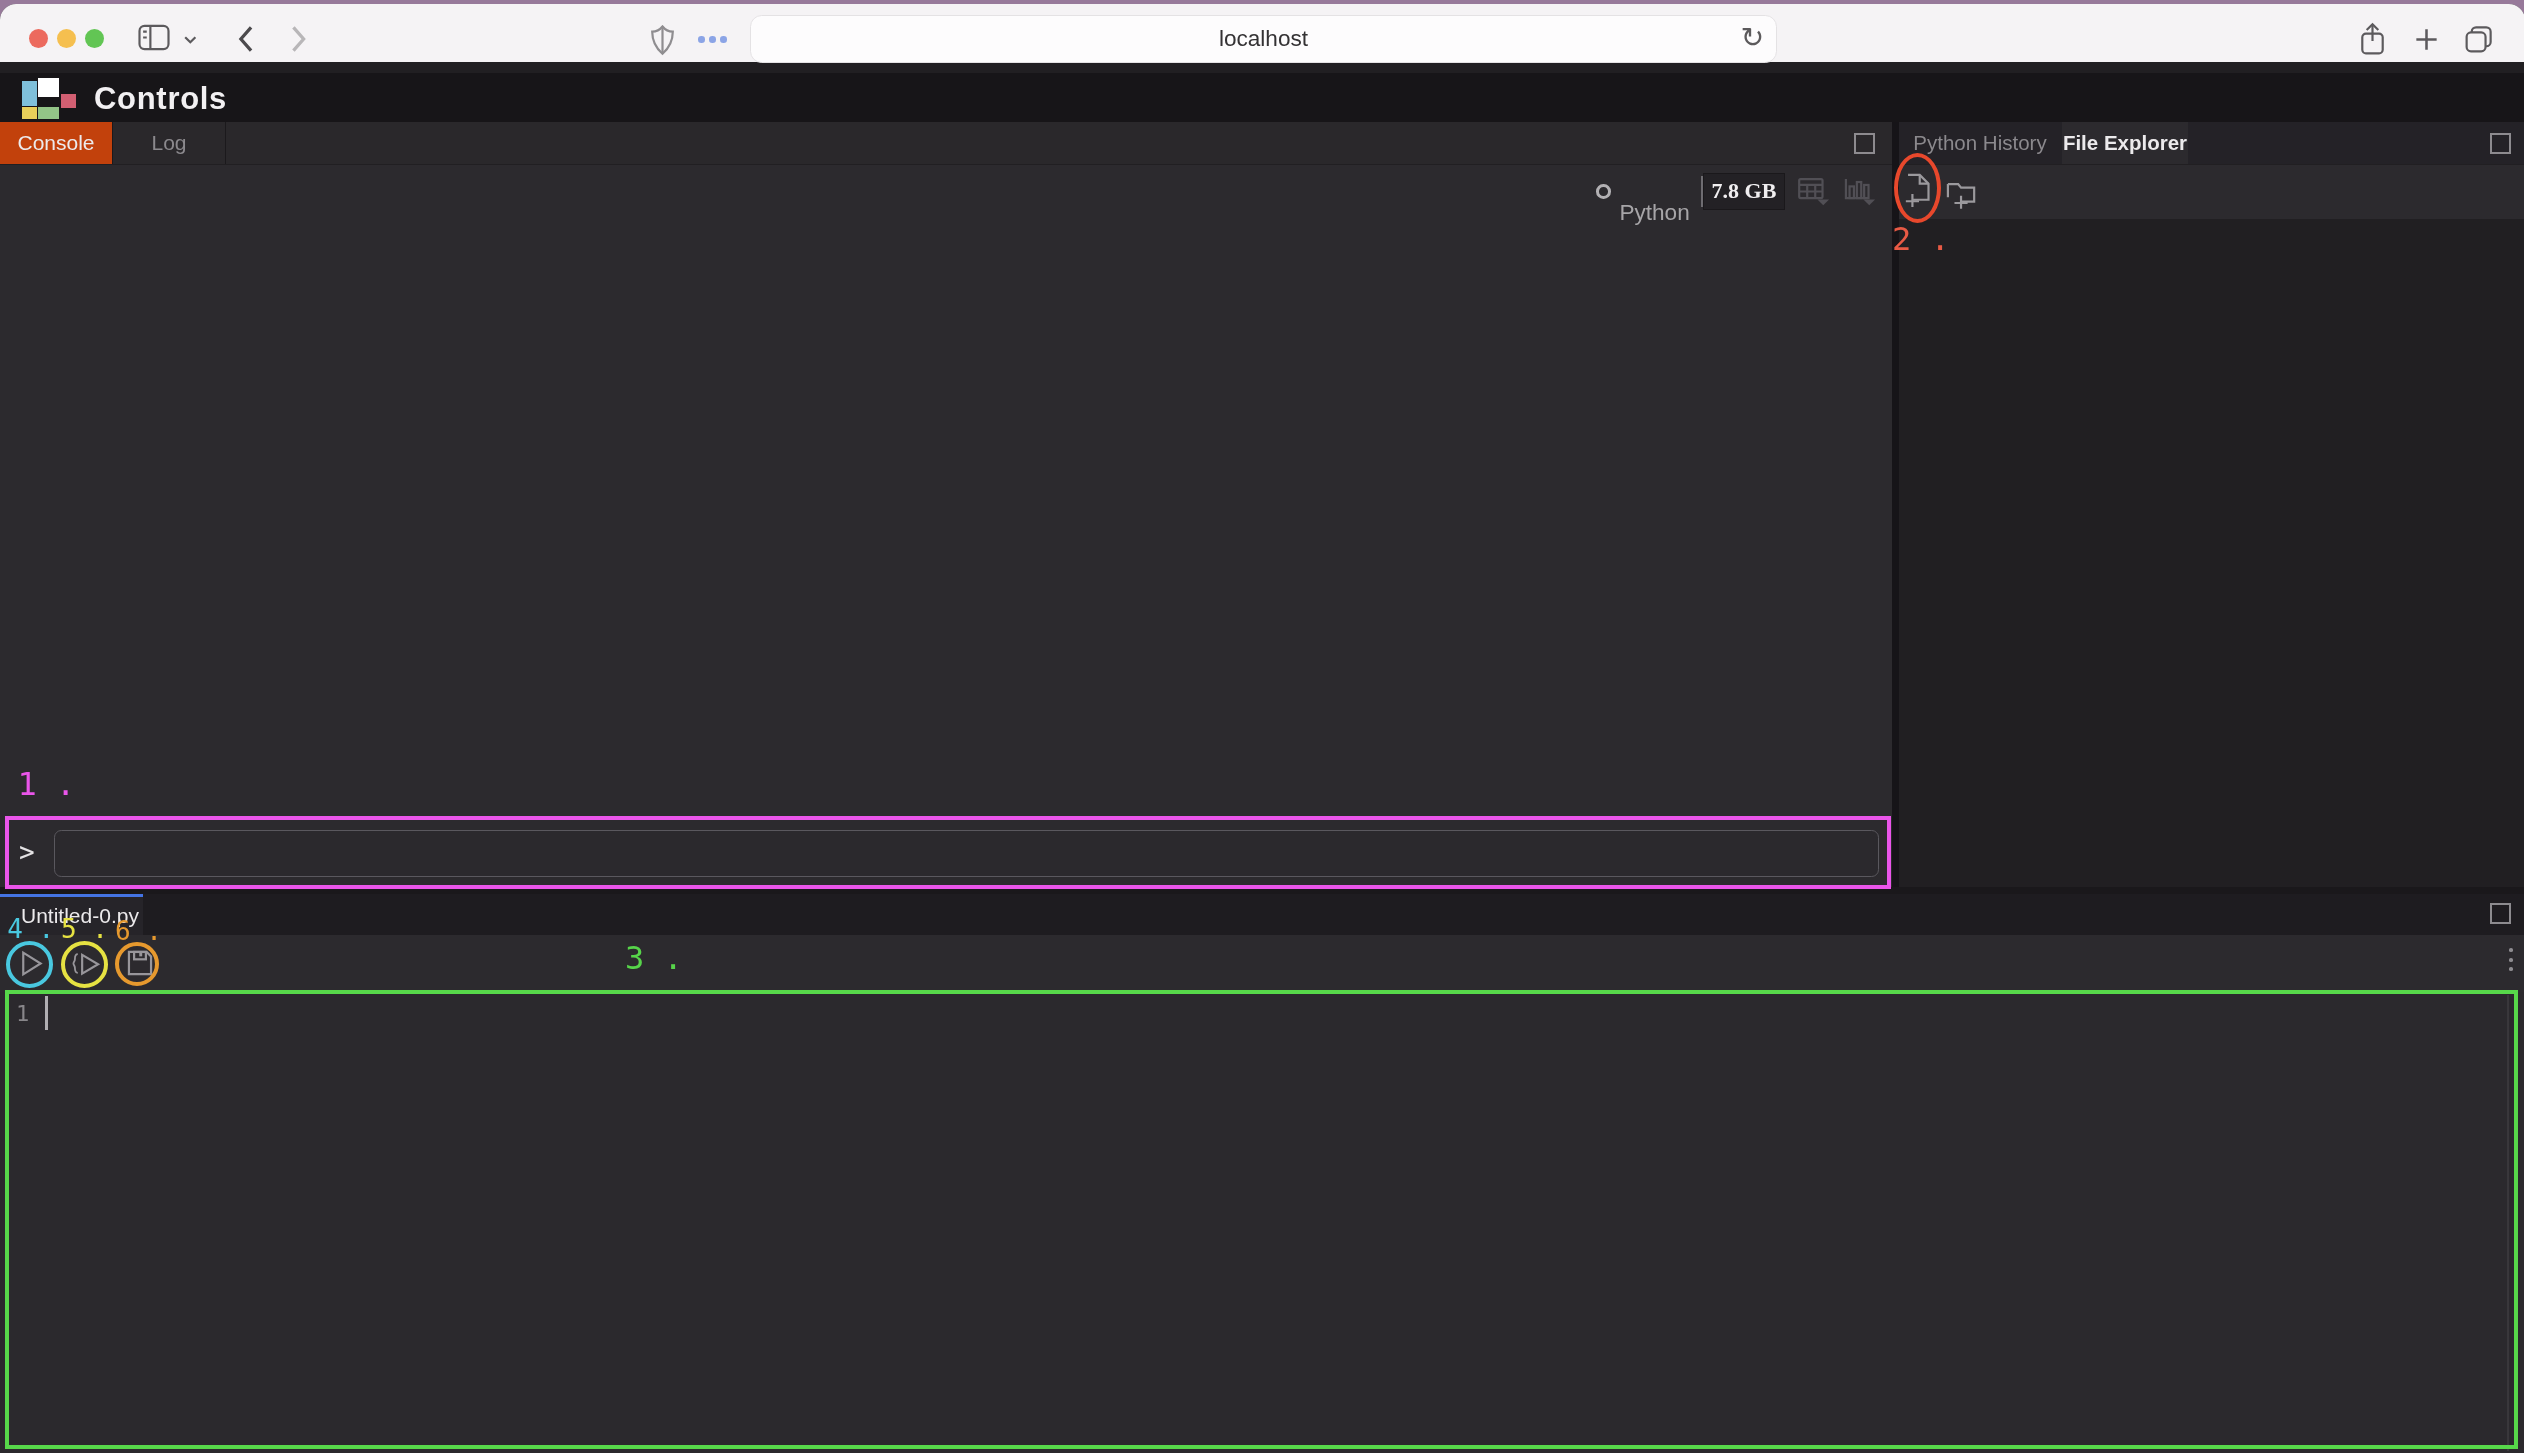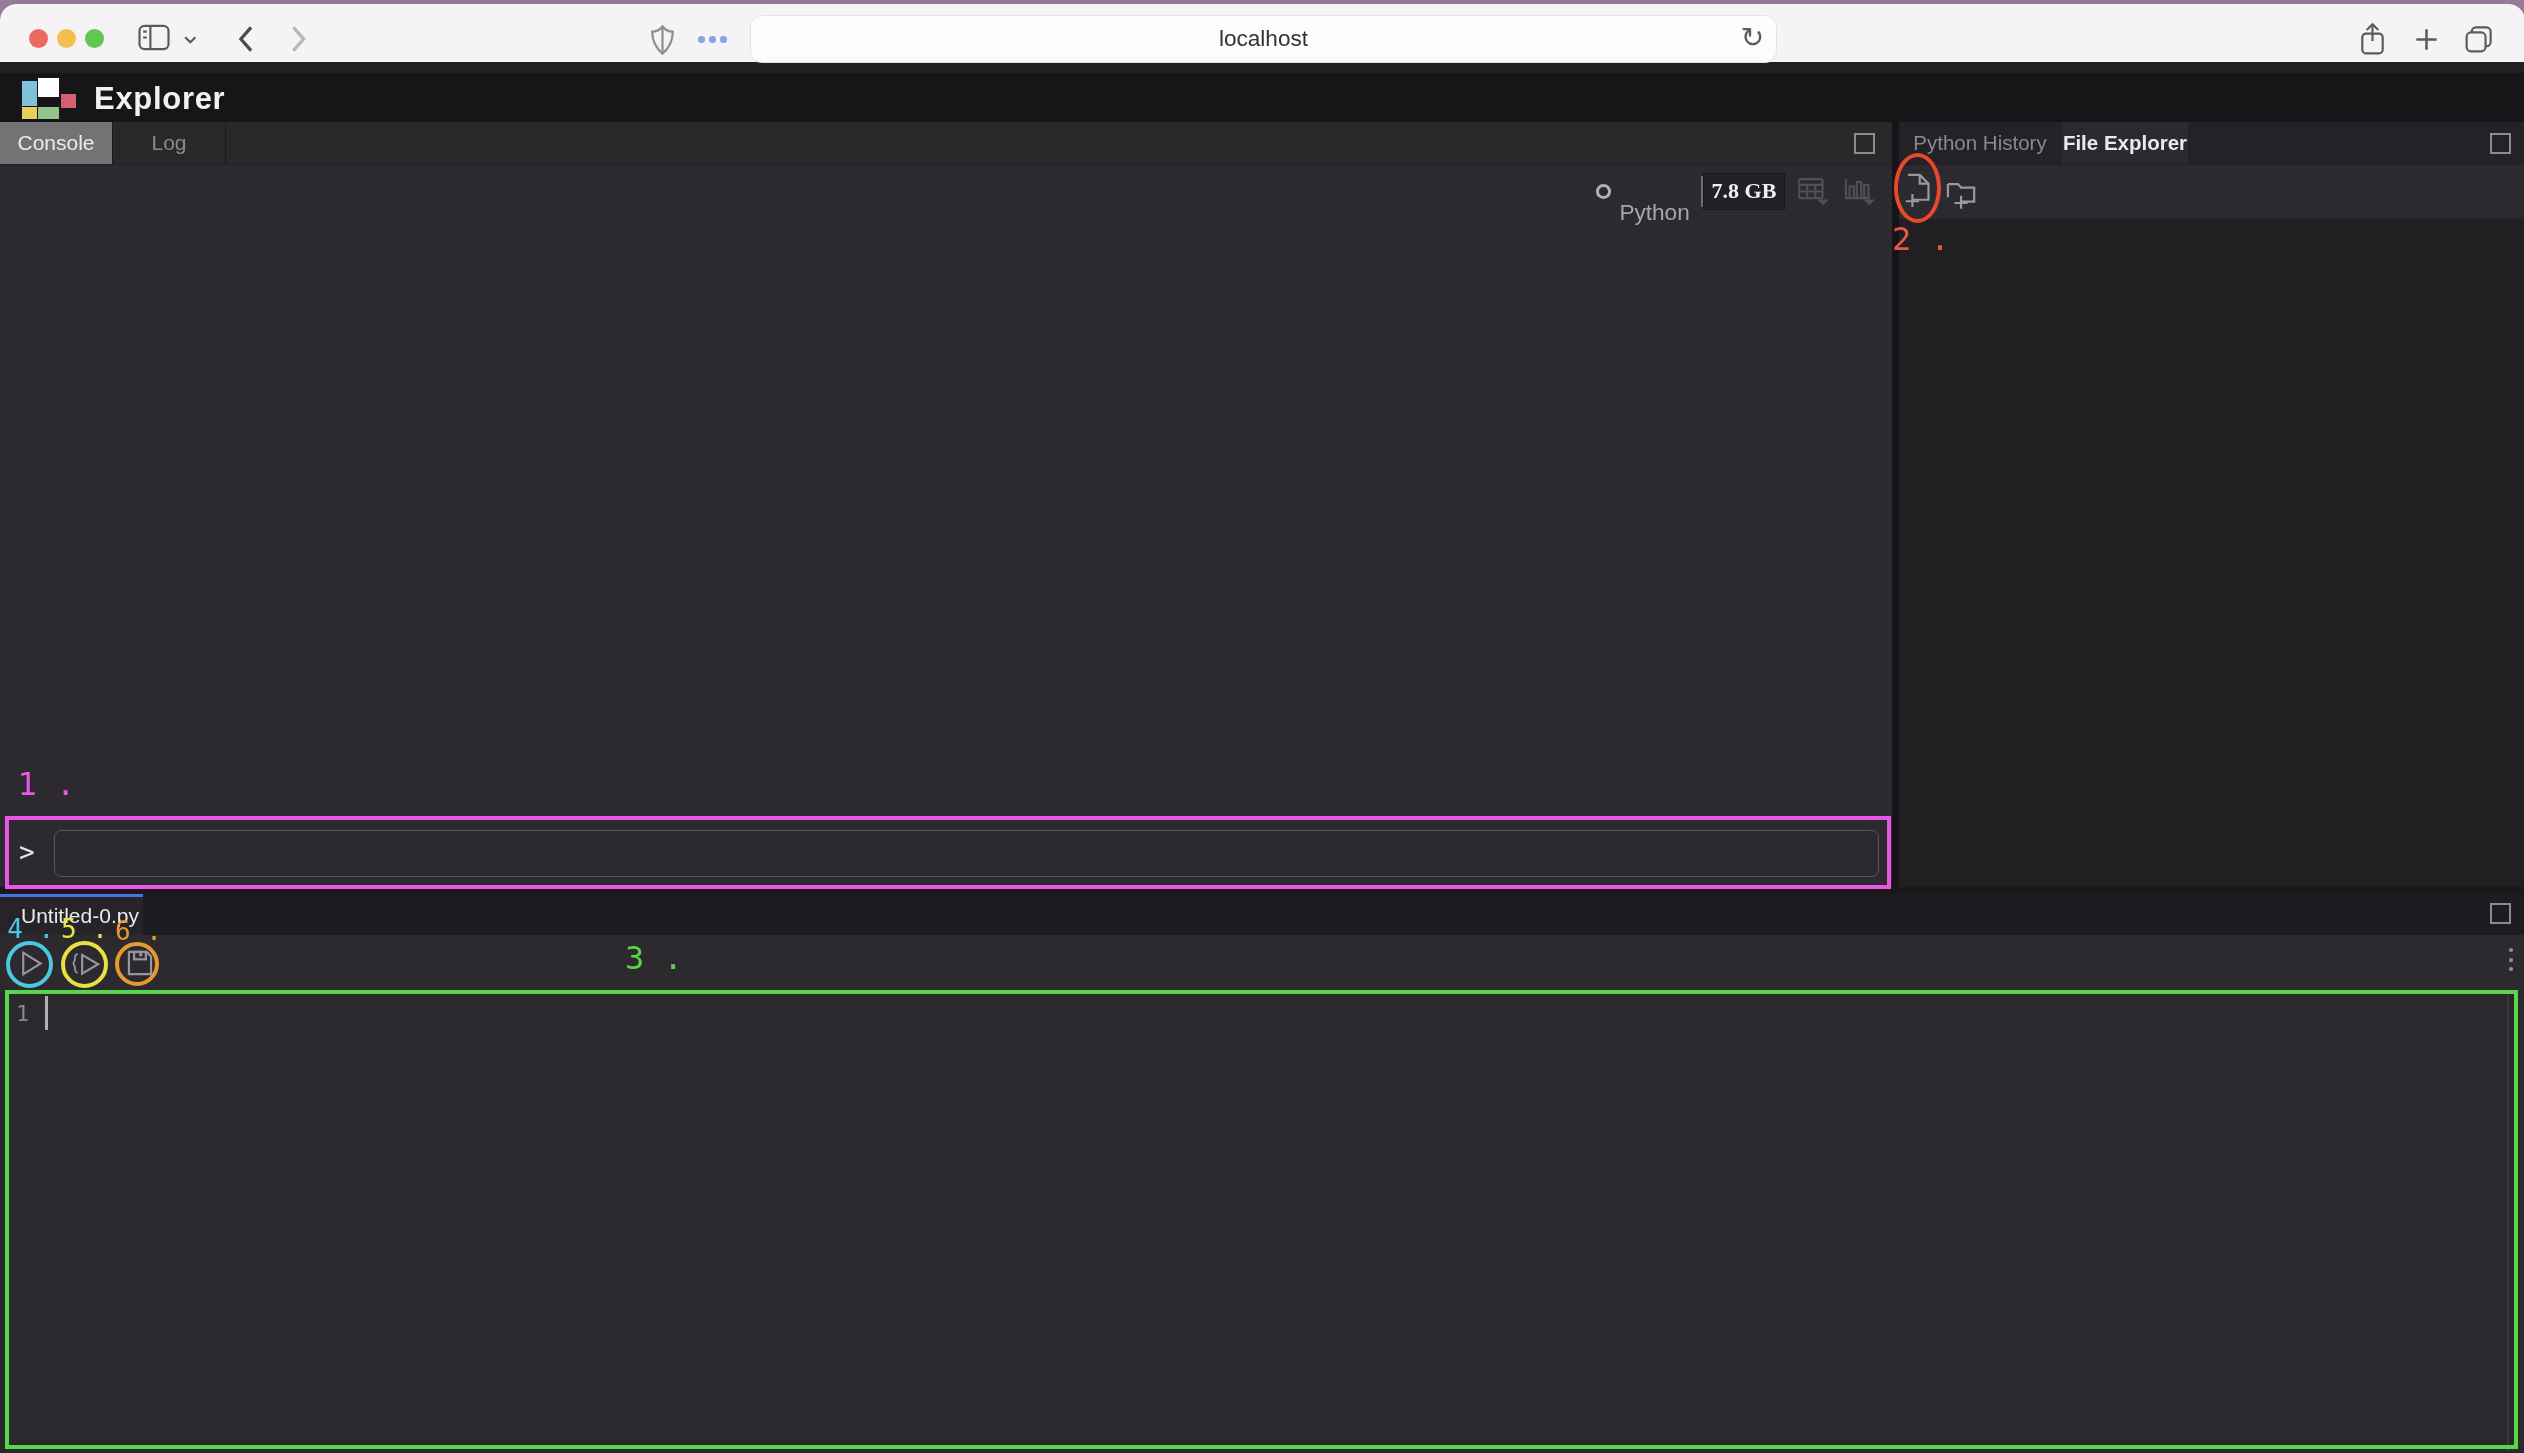--- a/index.html
+++ b/index.html
@@ -61,21 +61,21 @@
     display: flex; align-items: center; gap: 11.7px; color: #a7a5a8;
   }
   .hdr-label { font-size: 24px; color: #a7a5a8; }
   #gear-btn { font-size: 34px; line-height: 34px; margin-left: 16px; color: #a7a5a8; font-family: "DejaVu Sans", sans-serif; }
   .tab { display: flex; align-items: center; justify-content: center; font-size: 21px; color: #8b898d; }
   .tab.active { color: #eceaec; }
   .max-btn { width: 20.5px; height: 20.5px; border: 2.2px solid #8d8b8f; }
 
   
   #left-tabrow { left: 0; top: 118px; width: 1892px; height: 42px; background: #2a282b; }
-  #tab-console { left: 0; top: 118px; width: 113px; height: 42px; background: #737373; border-right: 1.5px solid #1b191c; }
+  #tab-console { left: 0; top: 118px; width: 113px; height: 42px; background: #c2410c; border-right: 1.5px solid #1b191c; }
   #tab-log { left: 113px; top: 118px; width: 113px; height: 42px; border-right: 1.5px solid #1b191c; }
   #left-max { left: 1854px; top: 129px; }
   #console-body { left: 0; top: 161px; width: 1892px; height: 655px; background: #2c2a2e; } 
   #python-row {
     position: absolute; left: 1596px; top: 168px; height: 38px;
     display: flex; align-items: center;
   }
   #py-ring { width: 14.6px; height: 14.6px; border: 3.7px solid #b2b0b3; border-radius: 50%; }
   #py-label { font-size: 22.6px; color: #a7a5a8; margin-left: 8.8px; margin-top: 43px; }
   #py-sep { width: 1.5px; height: 31px; background: #6e6c71; margin-left: 11.7px; }
@@ -218,21 +218,21 @@
 
   <div id="app-header">
     <span>
       <span class="logo-sq" style="left:22px;top:7.3px;width:14.6px;height:25px;background:#7fc0da"></span>
       <span class="logo-sq" style="left:38px;top:4.4px;width:20.5px;height:19px;background:#ffffff"></span>
       <span class="logo-sq" style="left:61px;top:20.5px;width:14.6px;height:14.6px;background:#d25f72"></span>
       <span class="logo-sq" style="left:22px;top:34px;width:14.6px;height:11.7px;background:#e8cf5a"></span>
       <span class="logo-sq" style="left:38px;top:34px;width:20.5px;height:11.7px;background:#93c487"></span>
     </span>
   </div>
-  <span class="abs" id="app-title">Explorer</span>
+  <span class="abs" id="app-title">Controls</span>
 
 
   <div class="abs" id="left-tabrow"></div>
   <div class="abs tab active" id="tab-console">Console</div>
   <div class="abs tab" id="tab-log">Log</div>
   <span class="abs max-btn" id="left-max"></span>
 
   <div class="abs" id="console-body"></div>
 
   <div id="python-row">

